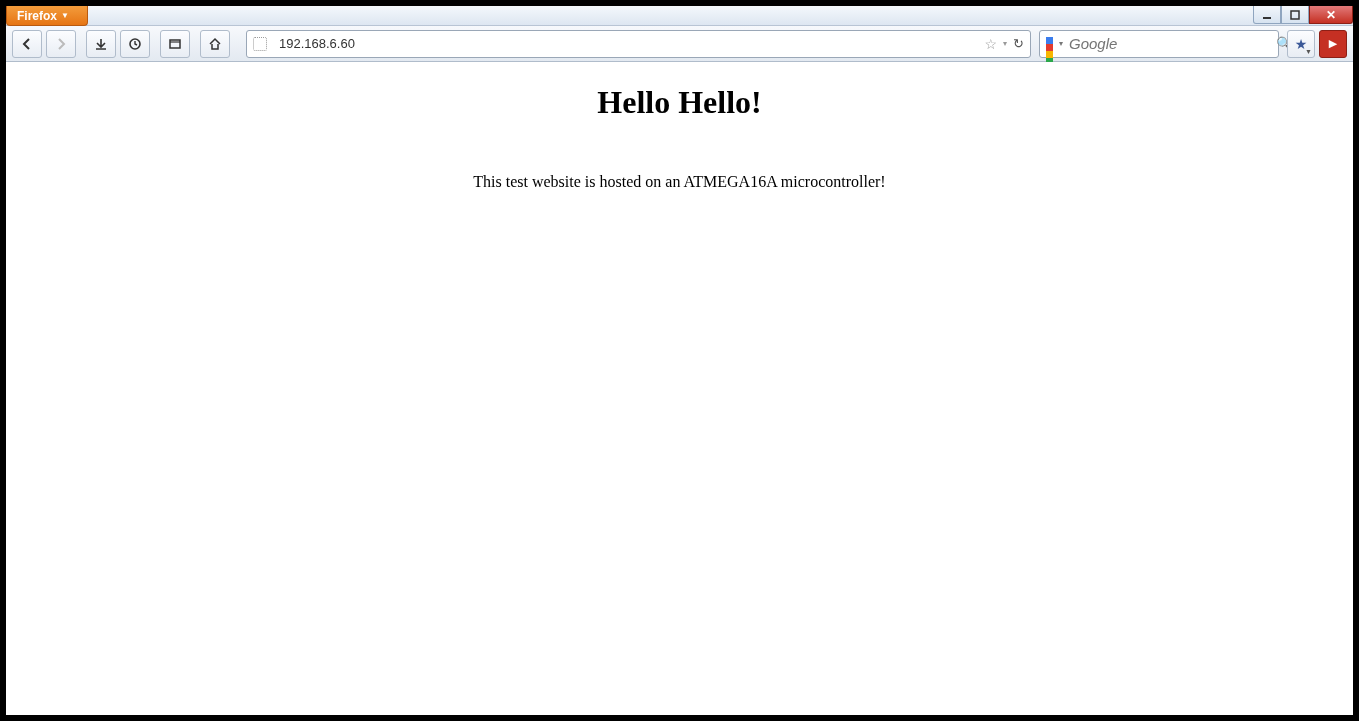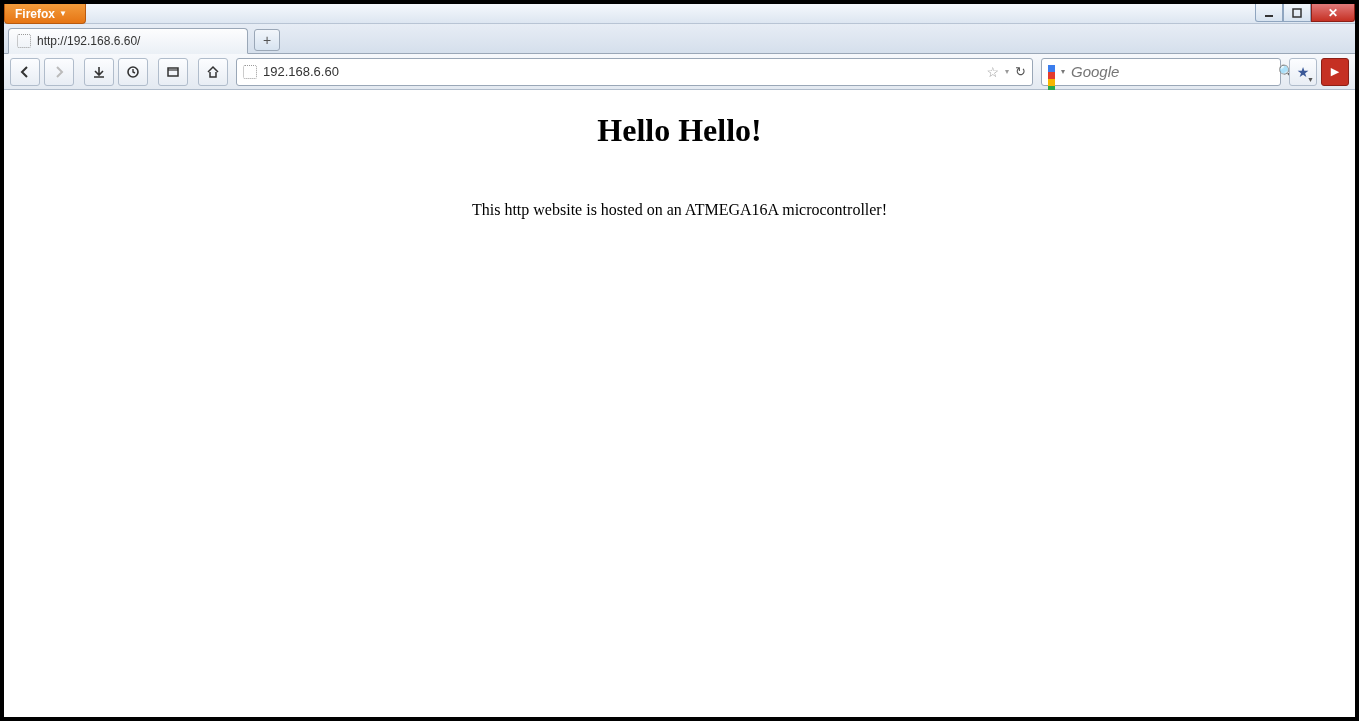--- a/index.html
+++ b/index.html
@@ -1,38 +1,38 @@
 <!DOCTYPE html>
 <html><head>
 <meta charset="utf-8">
 <style>
   * { box-sizing: border-box; margin: 0; padding: 0; }
   html, body { width: 1359px; height: 721px; font-family: "Segoe UI", Tahoma, sans-serif; font-size: 12px; background: #fff; overflow: hidden; }
-  .window { width: 1359px; height: 721px; border: 4px solid #000000; background: #fff; display: flex; flex-direction: column; }
+  .window { width: 1359px; height: 721px; border: 6px solid #000000; background: #fff; display: flex; flex-direction: column; }
   
   .titlebar { height: 20px; background: linear-gradient(to bottom,#f4f8fc,#dde6f1); display: flex; align-items: stretch; justify-content: space-between; border-bottom: 1px solid #b8c4d4; }
   .firefox-btn { margin: 0; padding: 0 18px 0 10px; display: flex; align-items: center; gap: 4px; background: linear-gradient(to bottom,#f39c3c,#e67514); color: #fff; font-weight: bold; font-size: 12px; border: 1px solid #b85a10; border-top: none; border-radius: 0 0 4px 4px; position: relative; height: 20px; }
   .firefox-btn .arrow { font-size: 8px; }
   .winbtns { display: flex; align-items: stretch; }
   .winbtn { width: 28px; height: 18px; margin-top: 0; border: 1px solid #8fa5bf; border-top: none; background: linear-gradient(to bottom,#f2f6fb,#d7e3f0); display: flex; align-items: center; justify-content: center; font-size: 10px; color: #333; }
   .winbtn.min { border-radius: 0 0 0 3px; }
   .winbtn.close { background: linear-gradient(to bottom,#e27a7a,#c53023); color: #fff; border-color:#8c1f16; border-radius: 0 0 3px 0; width: 44px; font-weight: bold; font-size: 12px; }
   .winbtn svg { width: 10px; height: 10px; }
   
   .tabstrip { height: 30px; background: linear-gradient(to bottom,#e7edf5,#d5dfec); display: flex; align-items: flex-end; padding: 0 4px; border-bottom: 1px solid #9aa7b7; }
   .tab { height: 26px; min-width: 240px; background: linear-gradient(to bottom,#fdfdfe,#ebf0f6); border: 1px solid #9aa7b7; border-bottom: 1px solid #ebf0f6; border-radius: 4px 4px 0 0; display: flex; align-items: center; padding: 0 8px; gap: 6px; font-size: 12px; color: #333; margin-bottom:-1px; }
   .tab .favicon { width: 14px; height: 14px; border: 1px dotted #999; border-radius: 2px; }
   .newtab { width: 26px; height: 22px; margin-left: 6px; margin-bottom: 2px; background: linear-gradient(to bottom,#f2f6fb,#d7e3f0); border: 1px solid #9aa7b7; border-radius: 3px; display:flex;align-items:center;justify-content:center;color:#555;font-size:14px; }
   
   .toolbar { height: 36px; background: linear-gradient(to bottom,#f7f9fc,#e3e9f1); border-bottom:1px solid #b0bccb; display:flex; align-items:center; padding: 0 6px; gap:4px; }
   .tbtn { width: 30px; height: 28px; border:1px solid #b0bccb; border-radius:3px; background: linear-gradient(to bottom,#fcfdff,#e8edf4); display:flex; align-items:center; justify-content:center; color:#333; }
   .tbtn.disabled { color:#aaa; }
   .tbtn svg { width:14px; height:14px; }
   .sep { width:2px; height:24px; background: transparent; }
-  .urlbar { flex:1; height:28px; border:1px solid #9aa7b7; border-radius:3px; background:#fff; display:flex; align-items:center; padding:0 6px; gap:6px; margin-left:4px; }
+  .urlbar { flex:1; height:28px; border:1px solid #9aa7b7; border-radius:3px; background:#fff; display:flex; align-items:center; padding:0 6px; gap:12px; margin-left:12px; }
   .urlbar .favicon2 { width:14px; height:14px; border:1px dotted #999; border-radius:2px; }
   .urlbar input { flex:1; border:none; outline:none; font-size:13px; color:#333; background:transparent; }
   .urlbar .right { display:flex; align-items:center; gap:6px; color:#999; }
   .urlbar .right .star { font-size:14px; }
   .urlbar .right .dd { font-size:8px; }
   .urlbar .right .reload { font-size:13px; color:#555; }
   .searchbar { width:240px; height:28px; border:1px solid #9aa7b7; border-radius:3px; background:#fff; display:flex; align-items:center; padding:0 6px; gap:6px; margin-left:4px; }
   .searchbar .glogo { width:14px; height:14px; display:flex; flex-wrap:wrap; }
   .glogo span { width:7px; height:7px; }
   .glogo .b { background:#3b7ded; } .glogo .r { background:#e33b2e; } .glogo .y { background:#f7b500; } .glogo .g { background:#2ba84a; }
@@ -69,29 +69,20 @@
         <svg viewBox="0 0 10 10">
             <rect x="1" y="1" width="8" height="8" fill="none" stroke="#333" stroke-width="1.5"></rect>
           </svg>
       </div>
       <div class="winbtn close">
         <span>✕</span>
       </div>
     </div>
   </div>
 
-  <div class="tabstrip">
-    <div class="tab">
-      <span class="favicon"></span>
-      <span>http://192.168.6.60/</span>
-    </div>
-    <div class="newtab">
-      <span>+</span>
-    </div>
-  </div>
 
   <div class="toolbar">
     <div class="tbtn">
       <svg viewBox="0 0 14 14">
           <path d="M9 2 L4 7 L9 12" fill="none" stroke="#333" stroke-width="2"></path>
         </svg>
     </div>
     <div class="tbtn disabled">
       <svg viewBox="0 0 14 14">
           <path d="M5 2 L10 7 L5 12" fill="none" stroke="#bbb" stroke-width="2"></path>
@@ -151,16 +142,16 @@
         <span class="dd2">▼</span>
       </div>
       <div class="rbtn abp">
         <span>▶</span>
       </div>
     </div>
   </div>
 
   <div class="content">
     <h1>Hello Hello!</h1>
-    <p>This http website is hosted on an ATMEGA16A microcontroller!</p>
+    <p>This test website is hosted on an ATMEGA16A microcontroller!</p>
   </div>
 
 </div>
 
 </body></html>

